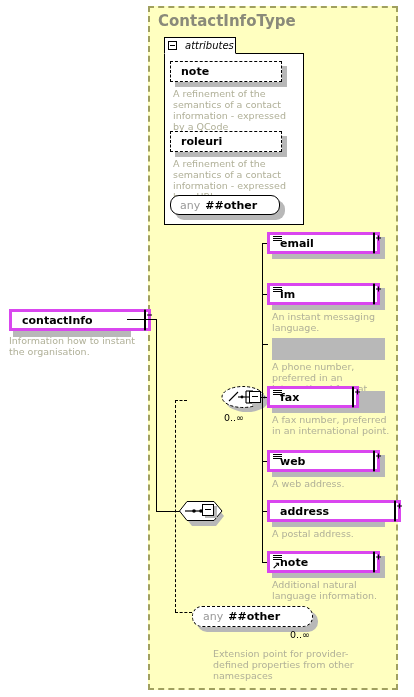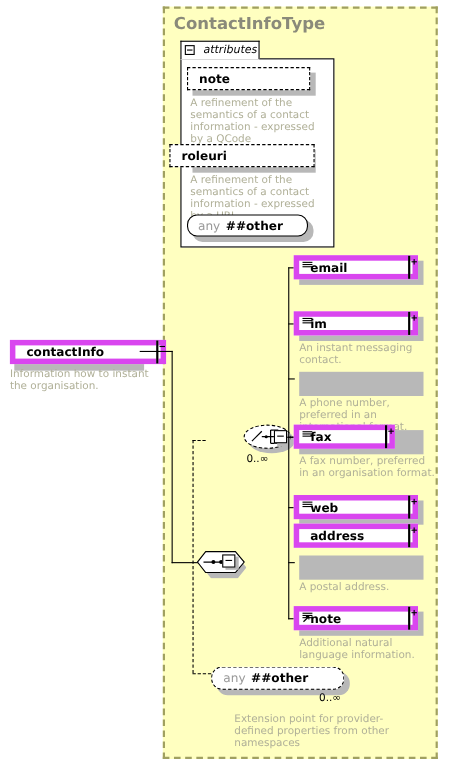--- a/index.html
+++ b/index.html
@@ -103,21 +103,21 @@
   }
   
   .node {
     position: absolute;
     box-sizing: border-box;
     background: #ffffff;
     height: 22px;
     display: flex;
     align-items: center;
   }
-  .node.solid { border: 5px solid #d946ef; }
+  .node.solid { border: 3px solid #d946ef; }
   .node.dashed { border: 1px dashed #000; }
   .node-shadow {
     position: absolute;
     background: #b8b8b8;
     z-index: 0;
   }
   .node-label {
     font-size: 11px;
     font-weight: bold;
     color: #000;
@@ -229,21 +229,21 @@
     <span class="attr-tab-label">attributes</span>
   </div>
 
   <div class="node-shadow" style="left:175px; top:66px; width:112px; height:21px;"></div>
   <div class="node dashed" style="left:170px; top:61px; width:112px; height:21px;">
     <span class="node-label">note</span>
   </div>
   <div class="annot" style="left:173px; top:88px; width:125px;">A refinement of the semantics of a contact information - expressed by a QCode</div>
 
   <div class="node-shadow" style="left:175px; top:136px; width:112px; height:21px;"></div>
-  <div class="node dashed" style="left:154px; top:131px; width:132px; height:21px;">
+  <div class="node dashed" style="left:170px; top:131px; width:112px; height:21px;">
     <span class="node-label">roleuri</span>
   </div>
   <div class="annot" style="left:173px; top:158px; width:125px;">A refinement of the semantics of a contact information - expressed by a URI</div>
 
   <div style="position:absolute; left:175px; top:200px; width:110px; height:20px; background:#b8b8b8; border-radius:9px;"></div>
   <div style="position:absolute; left:170px; top:195px; width:110px; height:20px; background:#fff; border:1px solid #000; border-radius:9px; box-sizing:border-box; display:flex; align-items:center;">
     <span class="node-label thin" style="padding-left:9px; font-weight:normal; color:#999;">any</span>
     <span class="node-label" style="padding-left:5px;">##other</span>
   </div>
 
@@ -308,51 +308,51 @@
   <div class="node-shadow" style="left:272px; top:288px; width:113px; height:22px;"></div>
   <div class="node solid" style="left:267px; top:283px; width:113px;">
     <span class="lines-icon">
         <i></i>
         <i></i>
         <i></i>
       </span>
     <span class="node-label">im</span>
     <span class="exp-wrap"><span class="expander plus"></span></span>
   </div>
-  <div class="annot" style="left:272px; top:311px; width:128px;">An instant messaging contact.</div>
+  <div class="annot" style="left:272px; top:311px; width:128px;">An instant messaging language.</div>
 
   <div class="node-shadow" style="left:272px; top:338px; width:113px; height:22px;"></div>
   <div class="annot" style="left:272px; top:361px; width:120px;">A phone number, preferred in an international format.</div>
 
   <div class="node-shadow" style="left:272px; top:391px; width:113px; height:22px;"></div>
   <div class="node solid" style="left:267px; top:386px; width:92px;">
     <span class="lines-icon">
         <i></i>
         <i></i>
         <i></i>
       </span>
     <span class="node-label">fax</span>
     <span class="exp-wrap"><span class="expander plus"></span></span>
   </div>
-  <div class="annot" style="left:272px; top:414px; width:125px;">A fax number, preferred in an organisation format.</div>
+  <div class="annot" style="left:272px; top:414px; width:125px;">A fax number, preferred in an international point.</div>
 
   <div class="node-shadow" style="left:272px; top:455px; width:113px; height:22px;"></div>
   <div class="node solid" style="left:267px; top:450px; width:113px;">
     <span class="lines-icon">
         <i></i>
         <i></i>
         <i></i>
       </span>
     <span class="node-label">web</span>
     <span class="exp-wrap"><span class="expander plus"></span></span>
   </div>
   <div class="annot" style="left:272px; top:478px; width:125px;">A web address.</div>
 
   <div class="node-shadow" style="left:272px; top:505px; width:113px; height:22px;"></div>
-  <div class="node solid" style="left:267px; top:476px; width:113px;">
+  <div class="node solid" style="left:267px; top:500px; width:134px;">
     <span class="node-label">address</span>
     <span class="exp-wrap"><span class="expander plus"></span></span>
   </div>
   <div class="annot" style="left:272px; top:528px; width:125px;">A postal address.</div>
 
   <div class="node-shadow" style="left:272px; top:556px; width:113px; height:22px;"></div>
   <div class="node solid" style="left:267px; top:551px; width:113px;">
     <span class="lines-icon">
         <i></i>
         <i></i>

